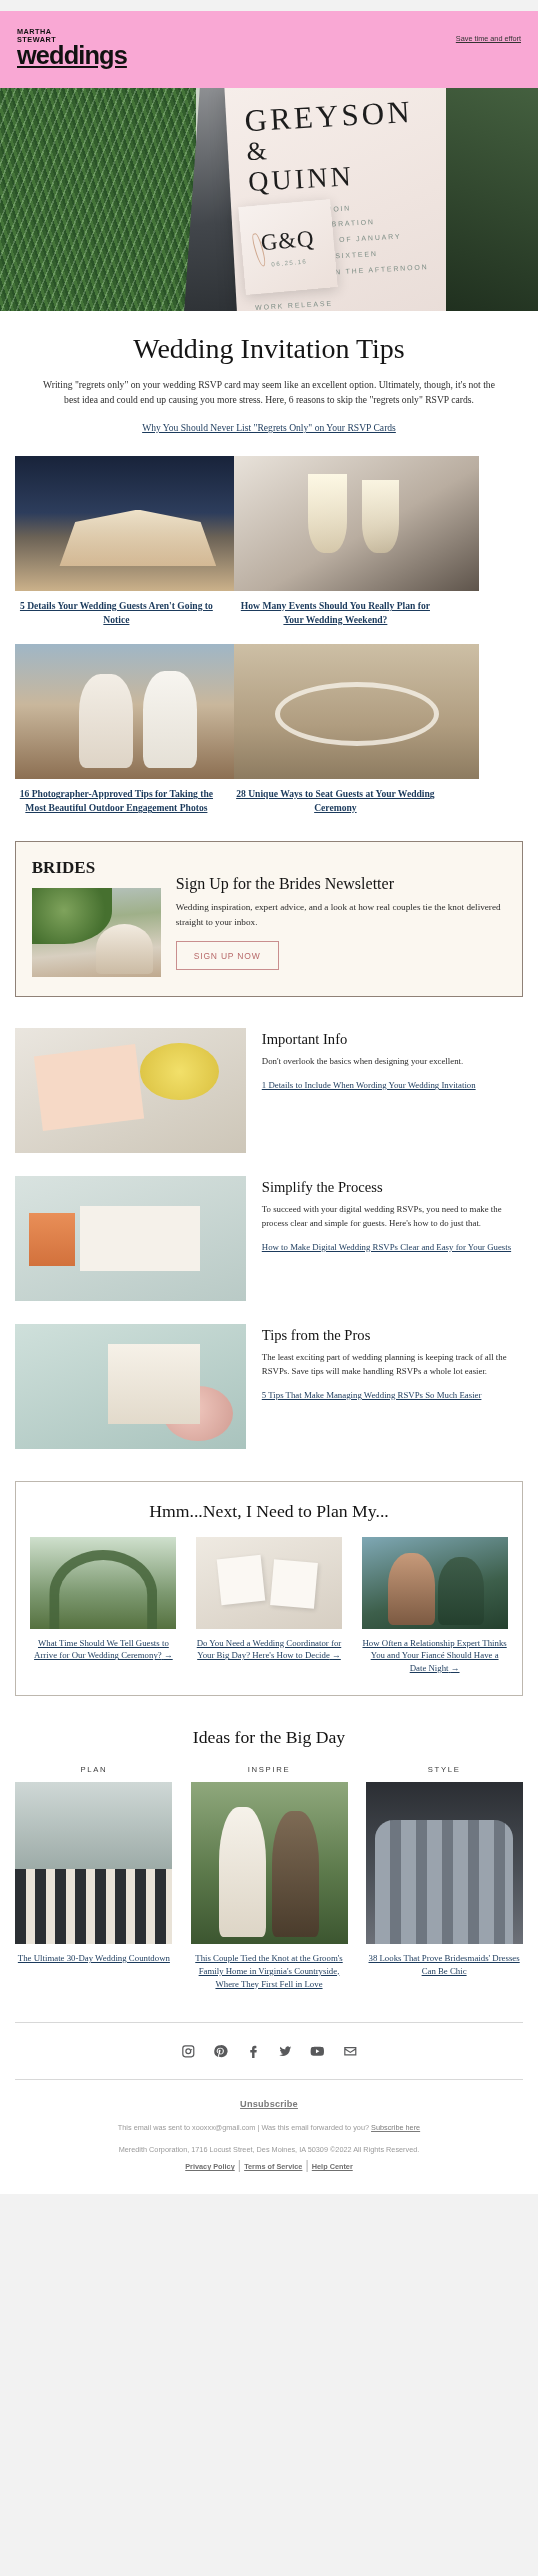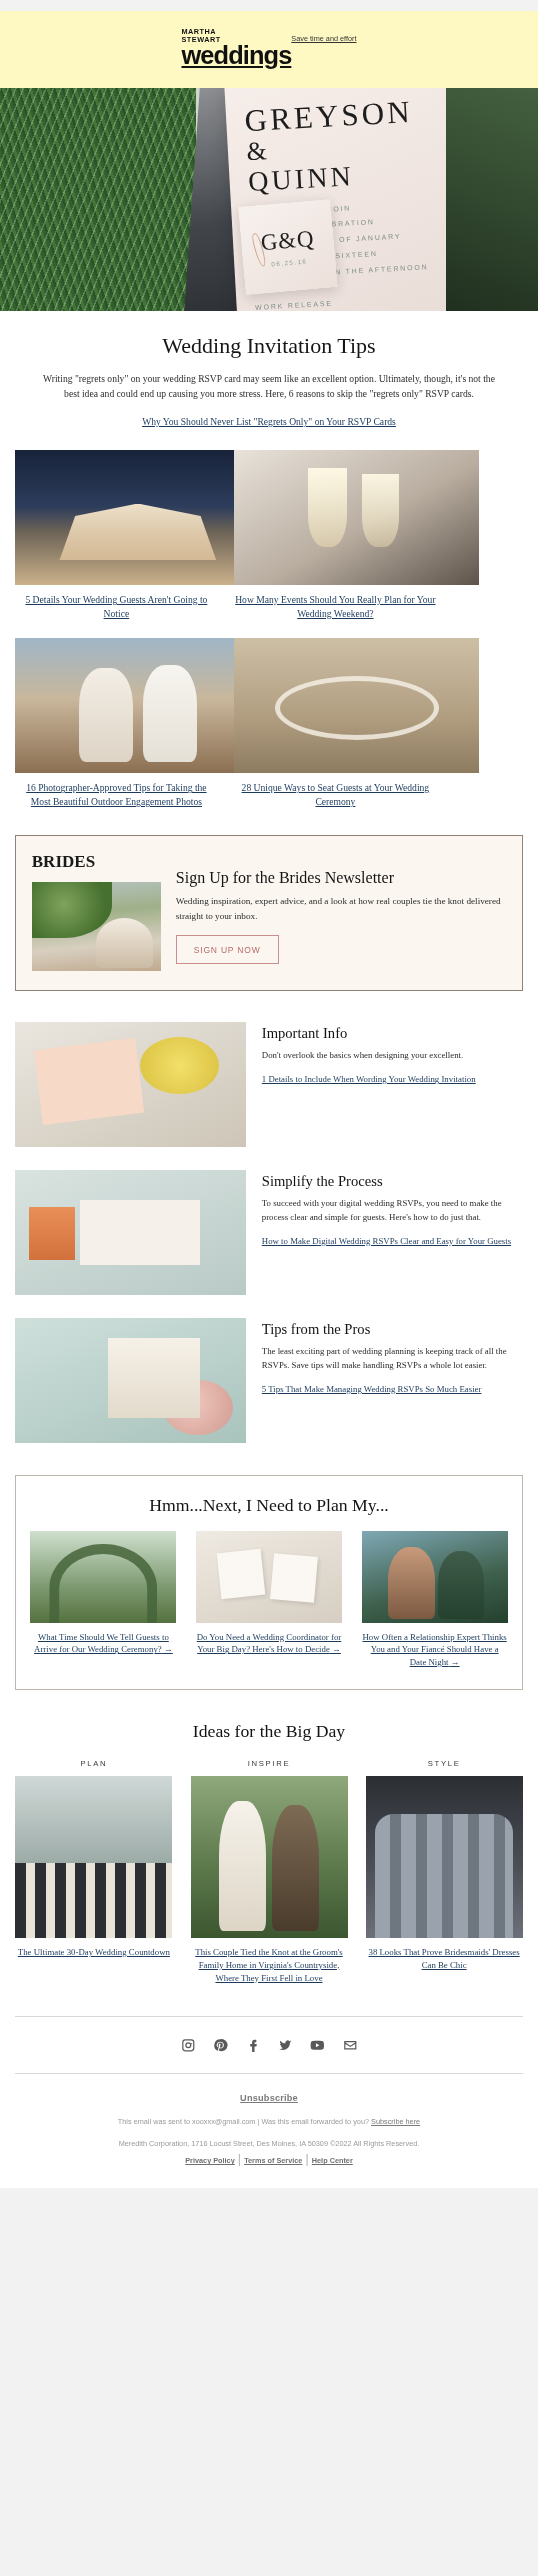--- a/index.html
+++ b/index.html
@@ -13,22 +13,22 @@
 
   
   .preheader {
     height: 10.8px;
     background: #f2f2f2;
   }
   .topbar {
     padding: 17px 17px 20px 17px;
     display: flex;
     align-items: flex-start;
-    justify-content: center;
-    background: #fef9c3;
+    justify-content: space-between;
+    background: #f9a8d4;
   }
   .logo { line-height: 1; }
   .logo .kicker {
     font-family: "Liberation Sans", sans-serif;
     font-weight: bold;
     font-size: 7.3px;
     letter-spacing: 0.5px;
     color: #111;
     line-height: 1.12;
   }
@@ -108,21 +108,21 @@
   .hero .pin {
     position:absolute; left: 255px; top: 145px; width: 7.7px; height: 34px;
     border: 1.5px solid #cfa88f; border-radius: 40% 40% 50% 50%; transform: rotate(-16deg);
   }
 
   
   .intro { padding: 21.5px 40px 0 40px; text-align: center; }
   .intro h1 {
     font-family: "Liberation Serif", serif;
     font-weight: normal;
-    font-size: 22px;
+    font-size: 28px;
     color: #151515;
     margin-bottom: 12.3px;
   }
   .intro p {
     font-family: "Liberation Serif", serif;
     font-size: 9.6px;
     line-height: 1.58;
     color: #2d2d2d;
   }
   .intro .cta {
@@ -130,21 +130,21 @@
     margin-top: 14px;
     font-family: "Liberation Serif", serif;
     font-size: 9.6px;
     color: #1b3a5c;
     text-decoration: underline;
     line-height: 1.5;
   }
 
   
   .grid { padding: 20px 15.4px 0 15.4px; display: flex; flex-wrap: wrap; gap: 17px 17px; }
-  .cell { width: 202px; }
+  .cell { width: 202px; font-weight: bold; }
   .cell .thumb { width: 245px; height: 135px; overflow:hidden; }
   .cell .cap {
     display:block; margin-top: 8.5px; text-align: center;
     font-family: "Liberation Serif", serif;
     font-size: 9.6px; line-height: 1.45;
     color: #1b3a5c; text-decoration: underline;
   }
   .ph { width:100%; height:100%; }
   .ph-tent { background: linear-gradient(180deg,#18233a 0%,#2d3d5c 42%,#6b6256 60%,#cbb18a 100%); position:relative; }
   .ph-tent:after { content:""; position:absolute; left:18%; top:40%; width:64%; height:42%;

